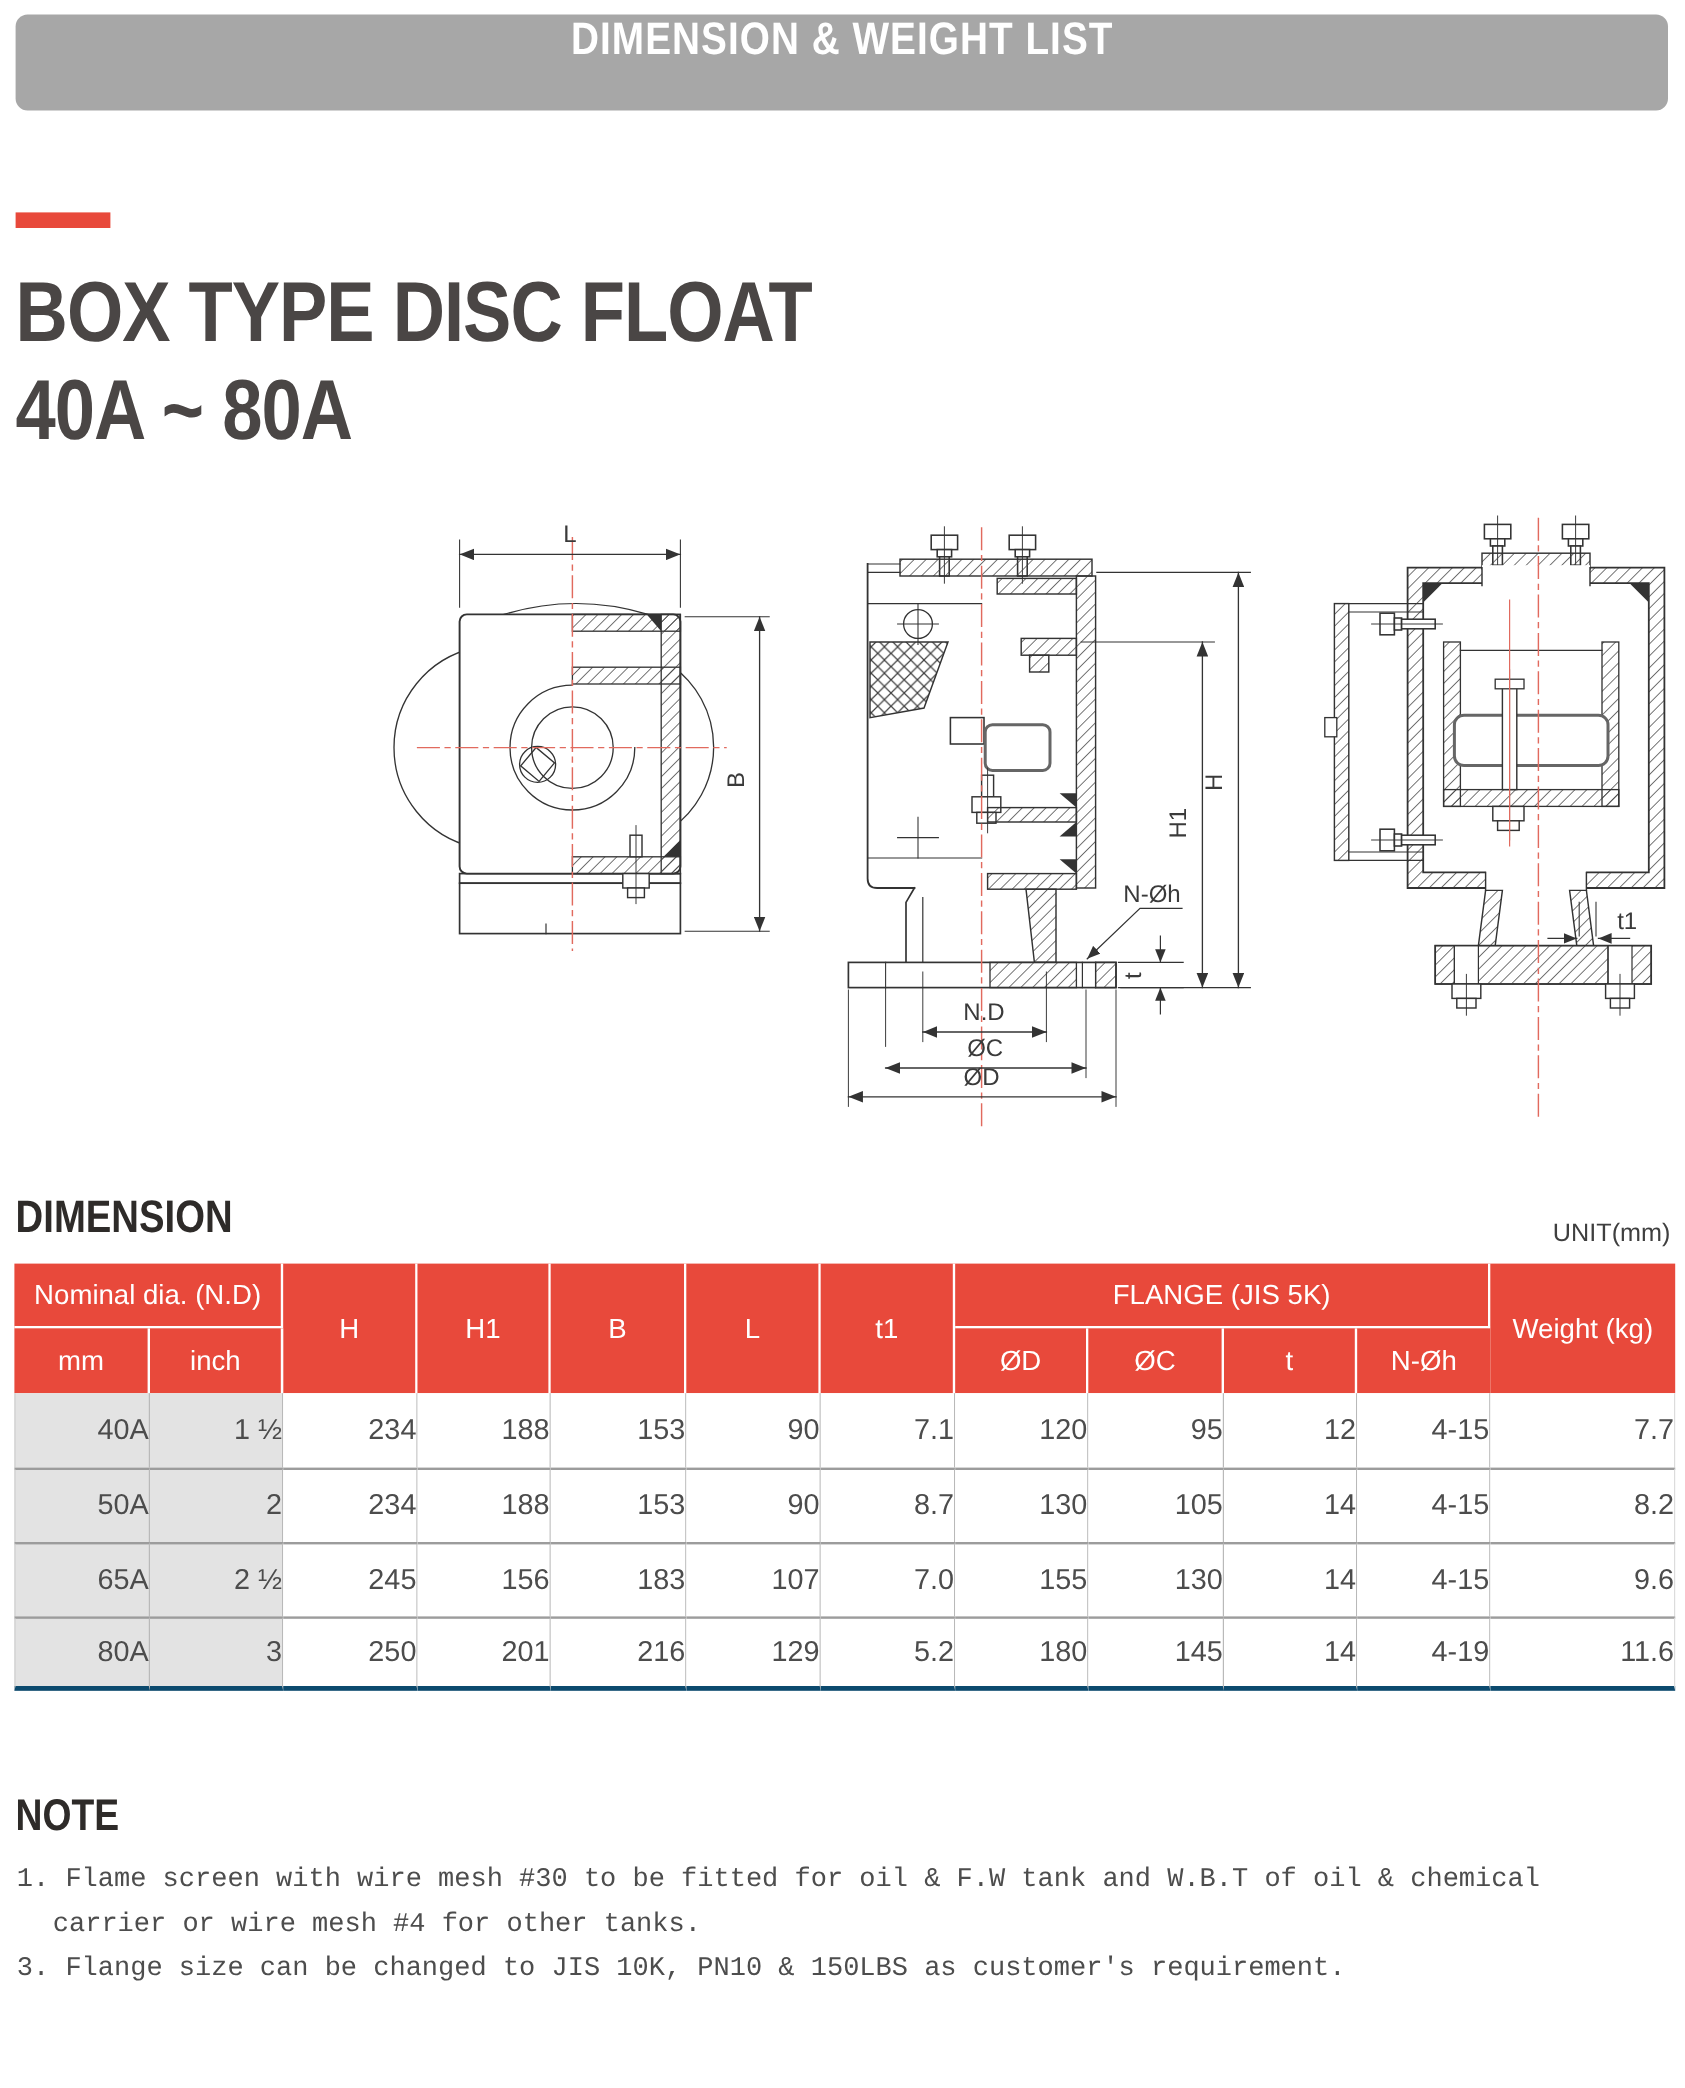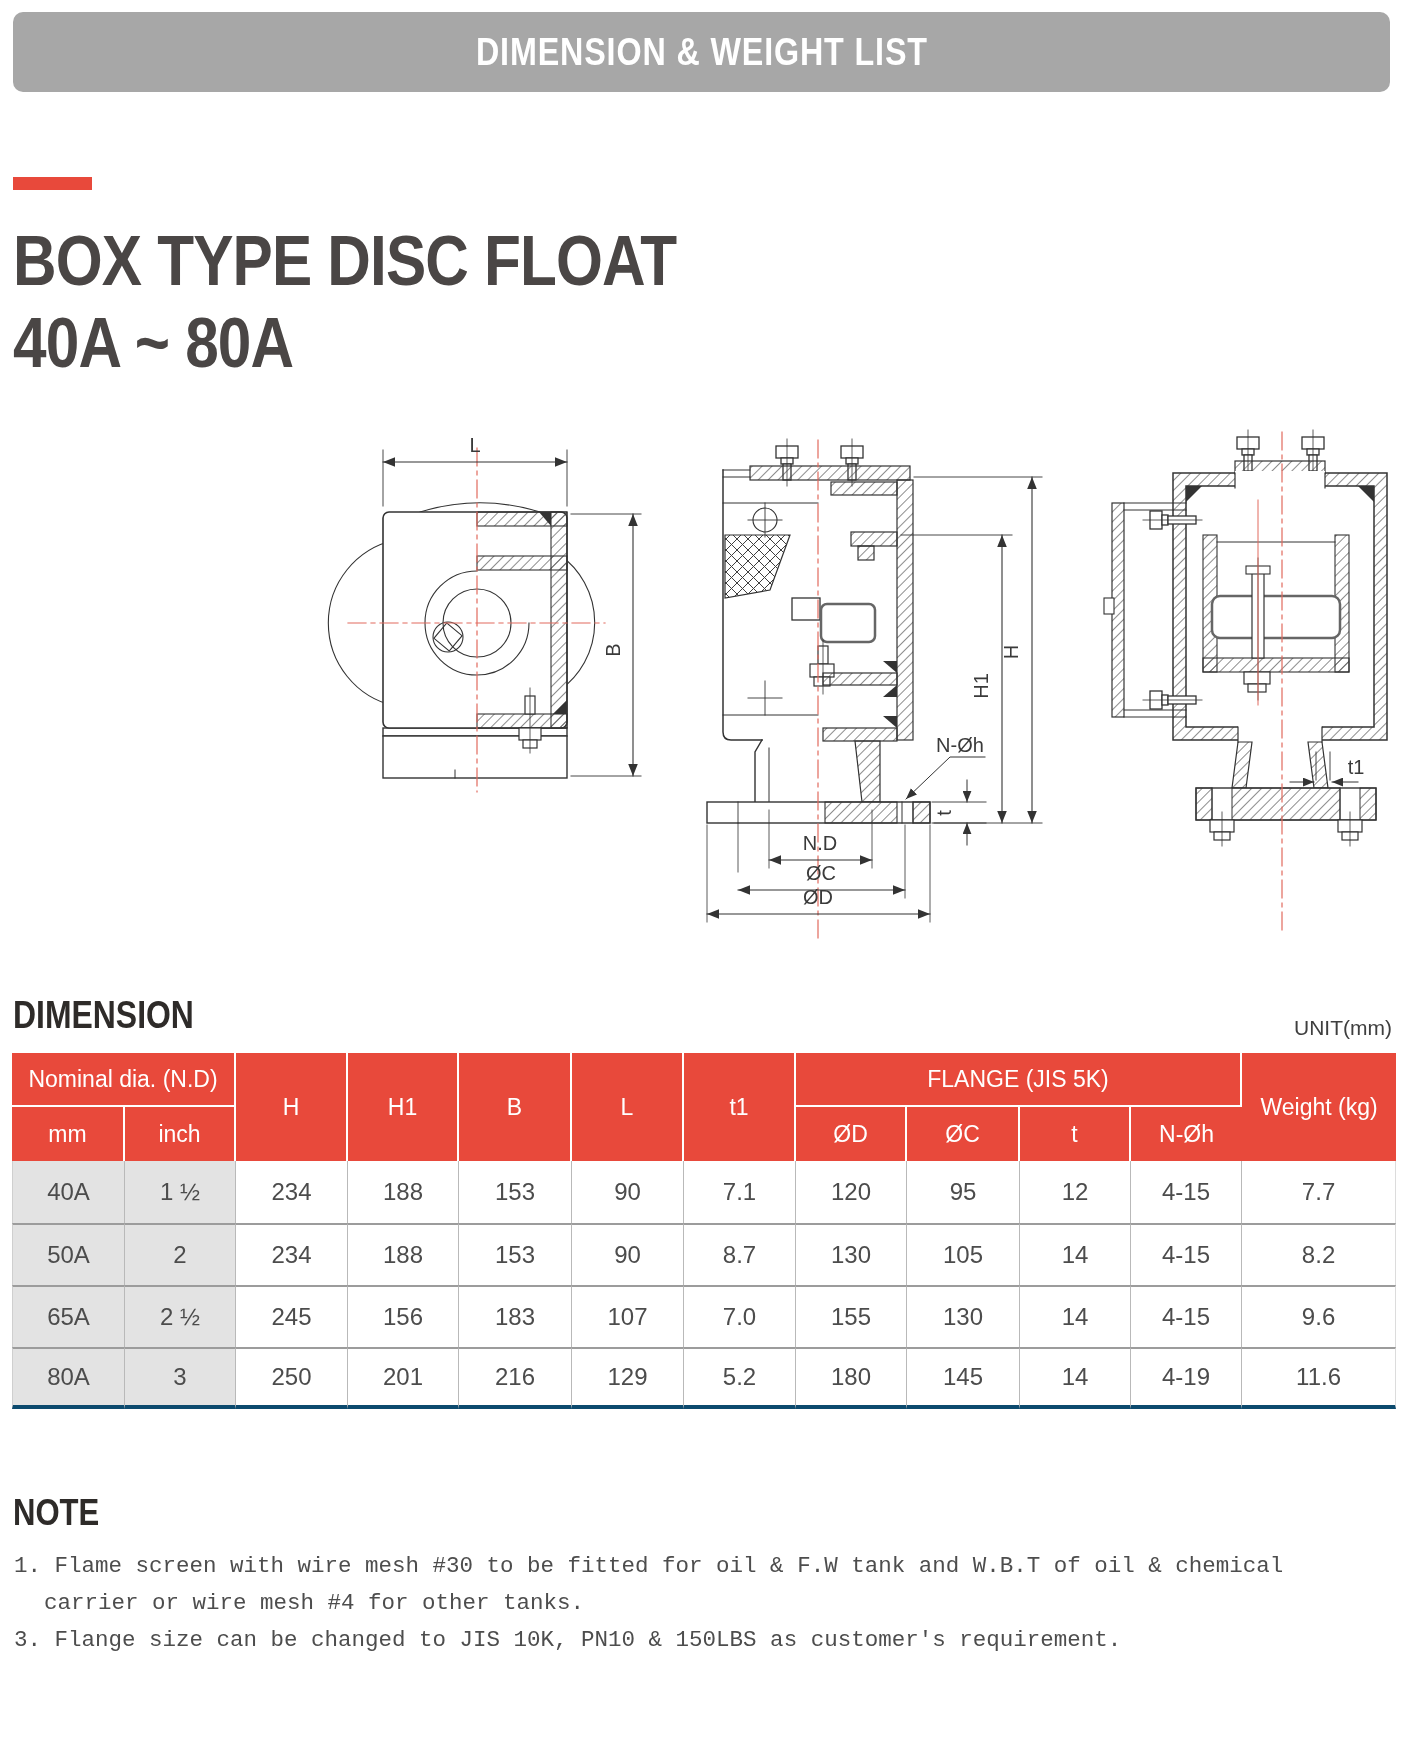--- a/index.html
+++ b/index.html
@@ -8,41 +8,41 @@
     --shade:#e3e3e3;
     --cl-red:#e16a5e;
     --ink:#4a4645;
   }
   *{margin:0;padding:0;box-sizing:border-box;}
   html,body{background:#fff;}
   body{font-family:"Liberation Sans","DejaVu Sans",sans-serif;}
   .page{position:relative;width:1404px;height:1740px;background:#fff;overflow:hidden;}
 
   .banner{position:absolute;left:13px;top:12px;width:1377px;height:80px;background:var(--banner-gray);
-          border-radius:10px;display:flex;align-items:center;justify-content:center;}
+          border-radius:10px;display:flex;justify-content:center;}
   .banner span{color:#fff;font-size:38px;font-weight:bold;letter-spacing:1px;transform:scaleX(.85);white-space:nowrap;}
 
   .dash{position:absolute;left:13px;top:177px;width:79px;height:13px;background:var(--red);}
 
   .title{position:absolute;left:13px;top:220px;color:var(--ink);font-weight:bold;}
   .title .tline{font-size:71px;line-height:82px;transform:scaleX(.85);transform-origin:left center;
                 letter-spacing:-1px;white-space:nowrap;}
 
   .drawings{position:absolute;left:0;top:0;width:1404px;height:960px;}
 
   .dim-heading{position:absolute;left:13px;top:994px;font-size:38px;font-weight:bold;color:#2e2b29;
                transform:scaleX(.84);transform-origin:left top;letter-spacing:0;}
   .unit{position:absolute;right:12px;top:1016px;font-size:21px;color:#3f3f3f;}
 
   table.dim{position:absolute;left:12px;top:1053px;width:1384px;border-collapse:separate;border-spacing:0;table-layout:fixed;}
   table.dim th{background:var(--red);color:#fff;font-weight:normal;font-size:23px;text-align:center;vertical-align:middle;
                height:54px;border-right:2px solid #fff;}
   table.dim th:last-child{border-right:none;}
   table.dim th.split{border-bottom:2px solid #fff;}
-  table.dim td{background:#fff;font-size:24px;color:#4c4c4c;text-align:center;vertical-align:middle;height:62px;
+  table.dim td{background:#fff;font-size:24px;color:#4c4c4c;text-align:right;vertical-align:middle;height:62px;
                border-right:1px solid #b9b9b9;}
   table.dim td:last-child{border-right:none;border-right:1px solid #dcdcdc;}
   table.dim td:first-child{border-left:1px solid #cfcfcf;}
   table.dim td.shade{background:var(--shade);}
   table.dim tbody tr + tr td{border-top:2px solid #9c9c9c;}
   table.dim tbody tr:last-child td{border-bottom:4px solid #0c4a6e;}
 
   .note-heading{position:absolute;left:13px;top:1492px;font-size:37px;font-weight:bold;color:#2e2b29;
                 transform:scaleX(.84);transform-origin:left top;}
   .notes{position:absolute;left:14px;top:1548px;width:1336px;list-style:none;font-family:Liberation Mono, monospace;}

